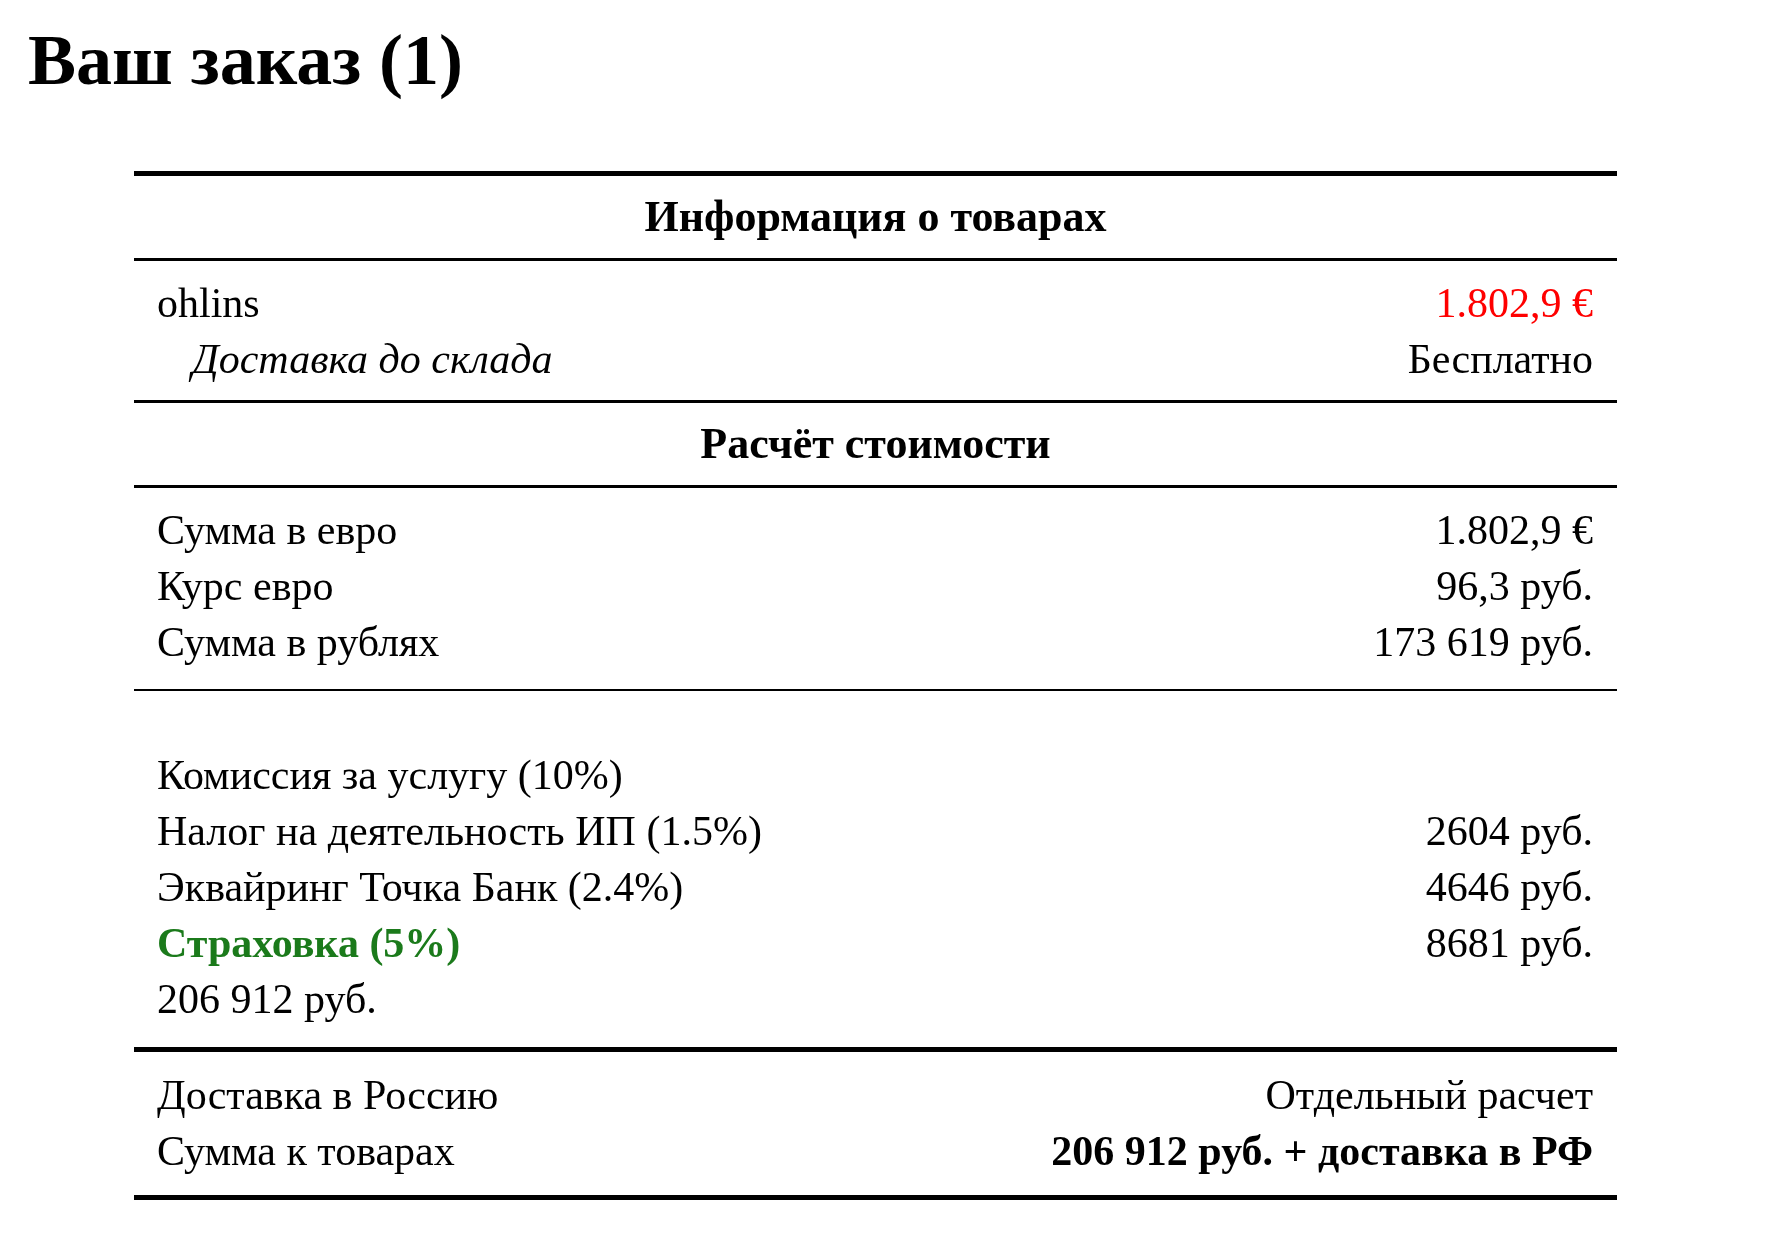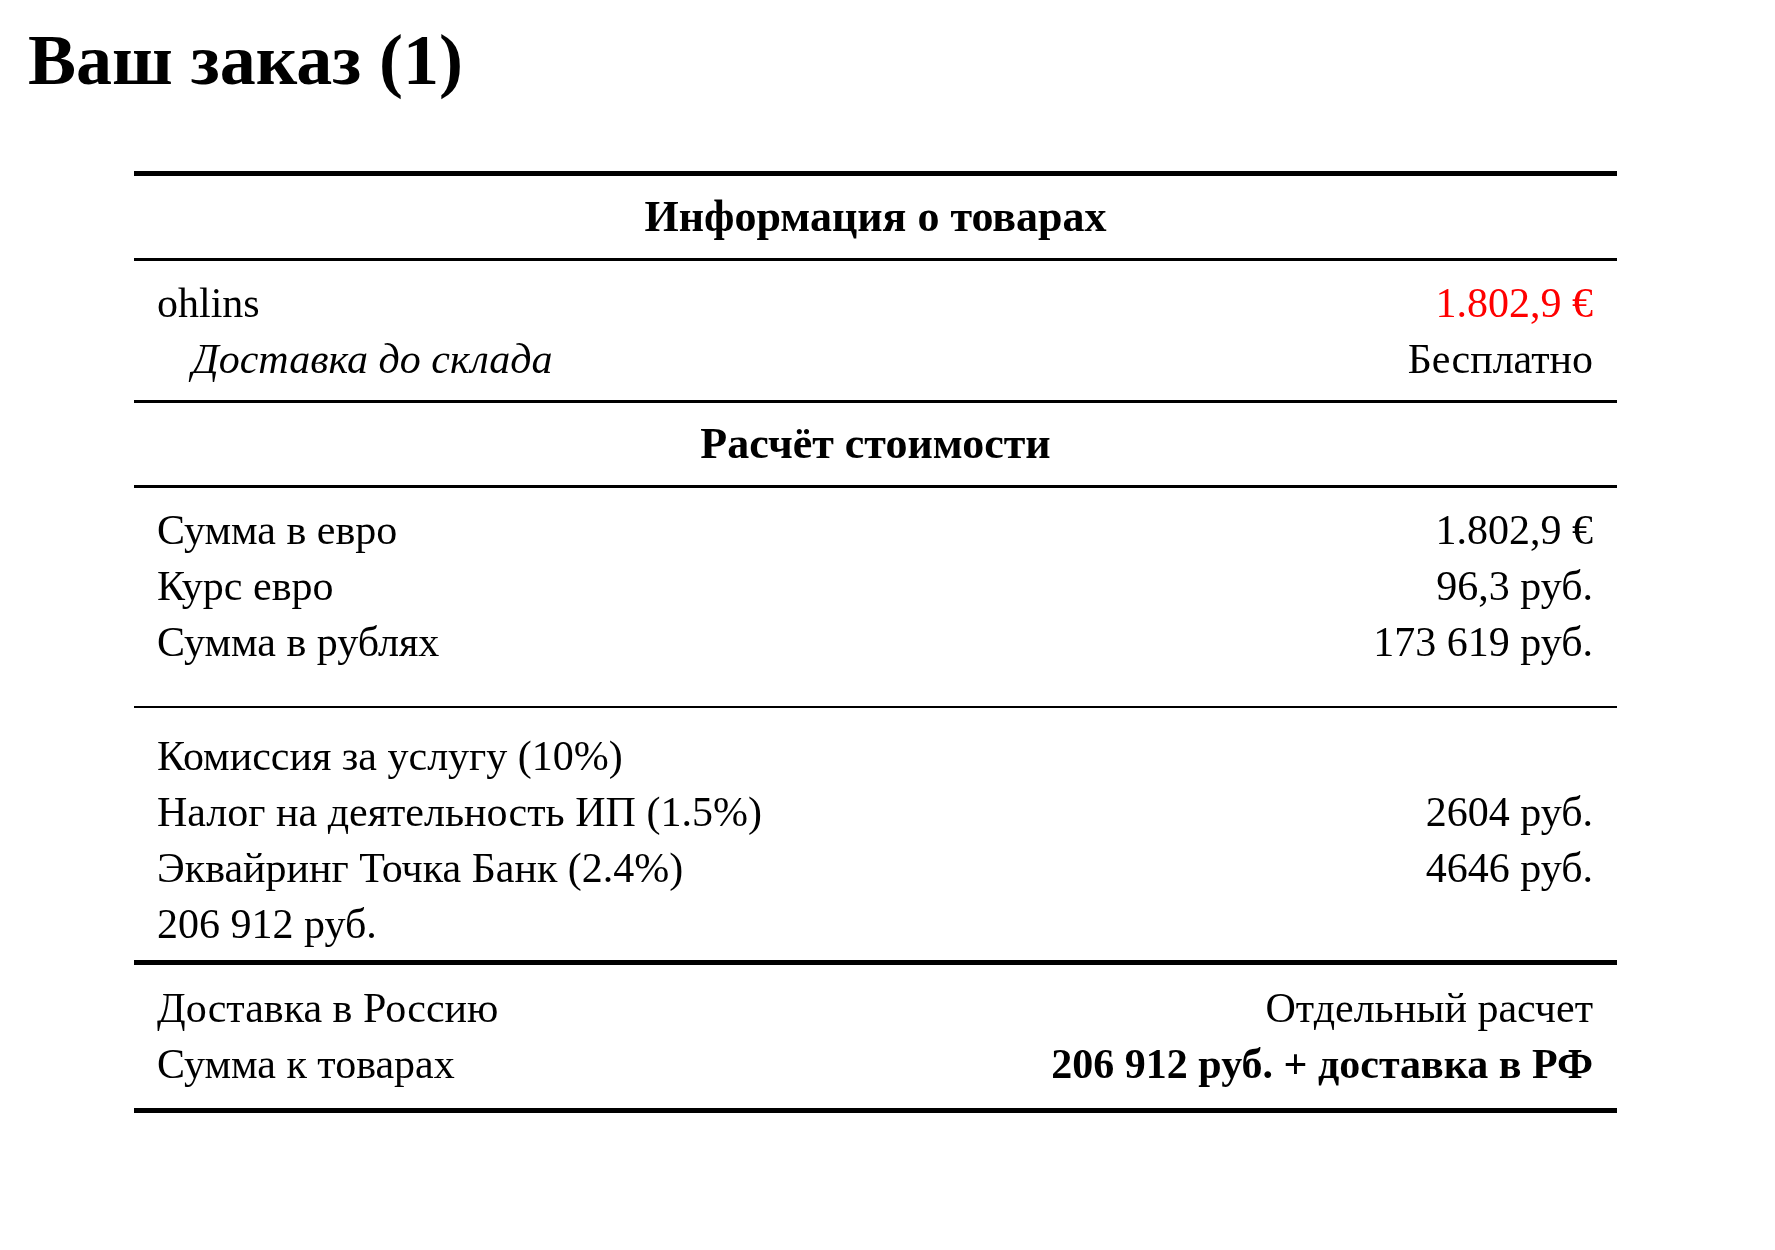--- a/index.html
+++ b/index.html
@@ -40,22 +40,22 @@
     height: 82px;
     line-height: 82px;
     text-align: center;
     font-size: 44px;
     font-weight: bold;
     white-space: nowrap;
   }
 
   .sec { box-sizing: border-box; }
   .sec-items    { padding: 14px 0 13px 0; }
-  .sec-calc     { padding: 14px 0 36px 0; }
-  .sec-fees     { padding: 20px 0 8px 0; }
+  .sec-calc     { padding: 14px 0 19px 0; }
+  .sec-fees     { padding: 20px 0 20px 0; margin-top: 36px; }
   .sec-totals   { padding: 15px 0 16px 0; }
 
   .row {
     display: flex;
     justify-content: space-between;
     align-items: flex-end;
     font-size: 42px;
     line-height: 56px;
     padding: 0 24px 0 23px;
     white-space: nowrap;
@@ -123,20 +123,24 @@
       </div>
       <div class="row">
         <span class="label">Налог на деятельность ИП (1.5%)</span>
         <span class="value">2604 руб.</span>
       </div>
       <div class="row">
         <span class="label">Эквайринг Точка Банк (2.4%)</span>
         <span class="value">4646 руб.</span>
       </div>
       <div class="row">
+        <span class="label lbl-green">Страховка (5%)</span>
+        <span class="value">8681 руб.</span>
+      </div>
+      <div class="row">
         <span class="value">206 912 руб.</span>
       </div>
     </div>
 
     <div class="rule thick"></div>
 
     <div class="sec sec-totals">
       <div class="row">
         <span class="label">Доставка в Россию</span>
         <span class="value">Отдельный расчет</span>

